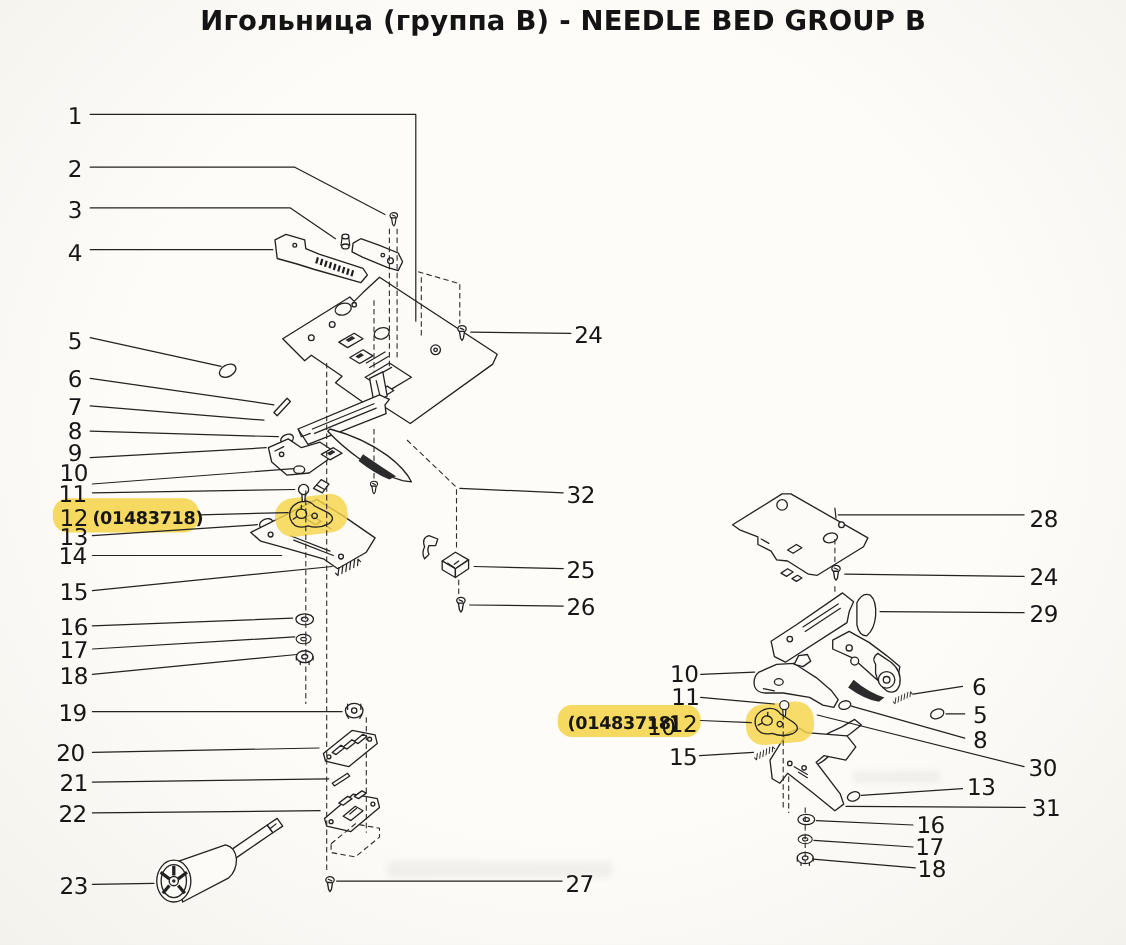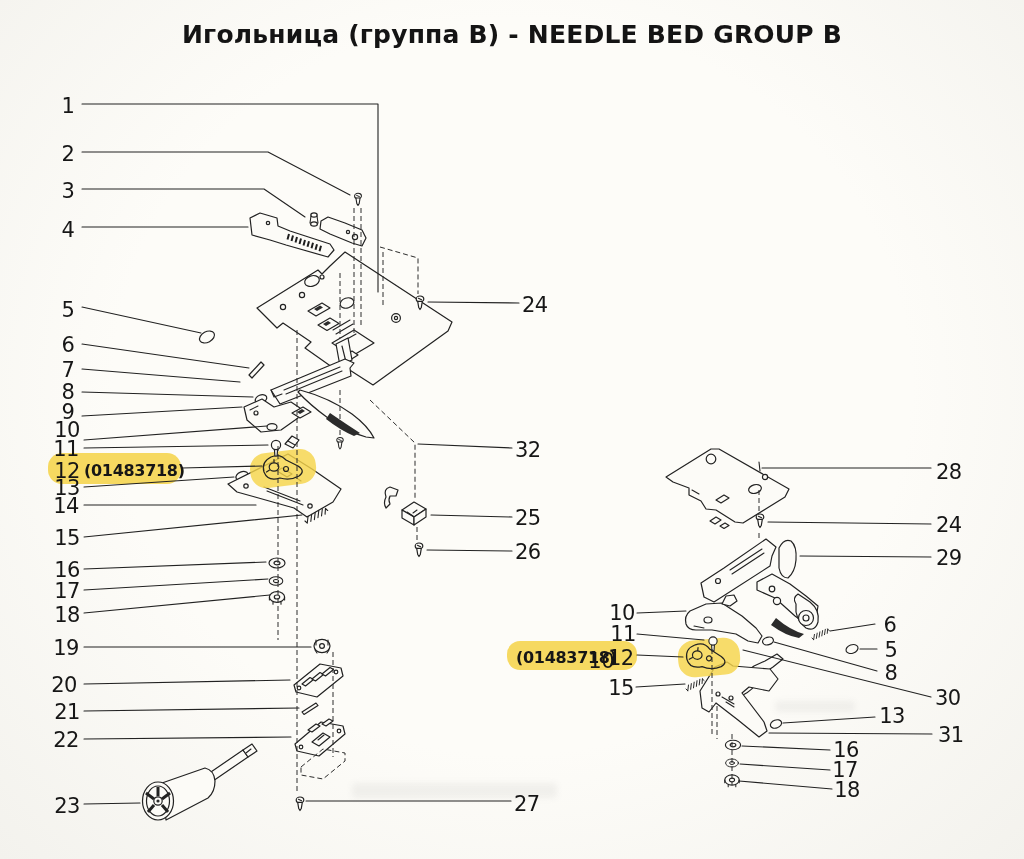--- a/index.html
+++ b/index.html
@@ -1,19 +1,19 @@
 <!DOCTYPE html>
 <html><head>
 <meta charset="utf-8">
 <style>
   html,body{margin:0;padding:0;background:#e8e8e6;}
   #page{position:relative;width:1024px;height:859px;overflow:hidden;
         background:radial-gradient(ellipse at 50% 45%, #fdfcf8 55%, #f3f2ed 100%);
         font-family:"DejaVu Sans",sans-serif;}
-  #title{position:absolute;top:20px;left:0;width:100%;text-align:center;
+  #title{position:absolute;top:4px;left:0;width:100%;text-align:center;
          font-size:25px;font-weight:bold;color:#141414;letter-spacing:.2px;}
   svg{position:absolute;left:0;top:0;}
   .ln{fill:none;stroke:#222;stroke-width:1.1;stroke-linecap:round;stroke-linejoin:round;}
   .dash{fill:none;stroke:#2c2c2c;stroke-width:1;stroke-dasharray:5 3;}
   .part{fill:#fcfbf7;stroke:#222;stroke-width:1.2;stroke-linejoin:round;stroke-linecap:round;}
   .hollow{fill:none;stroke:#222;stroke-width:1.2;stroke-linejoin:round;stroke-linecap:round;}
   .dark{fill:#2b2b2b;stroke:none;}
   .teeth{stroke:#1d1d1d;stroke-width:2;fill:none;}
   .num{font-family:"DejaVu Sans",sans-serif;font-size:21px;letter-spacing:-0.5px;fill:#161616;}
   .code{font-family:"DejaVu Sans",sans-serif;font-size:16px;font-weight:bold;letter-spacing:-0.3px;fill:#161616;}

